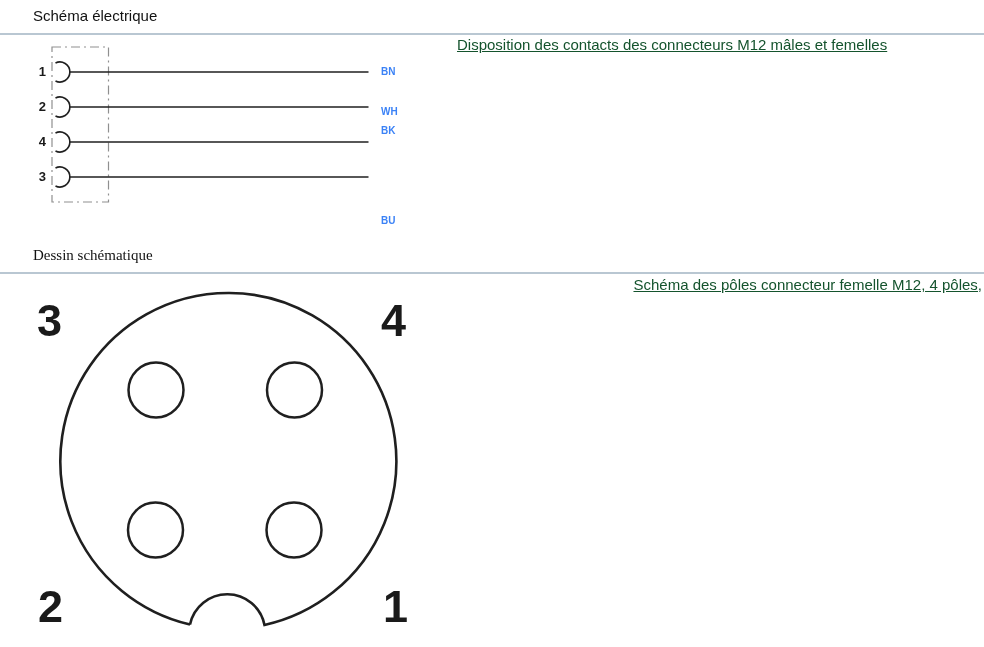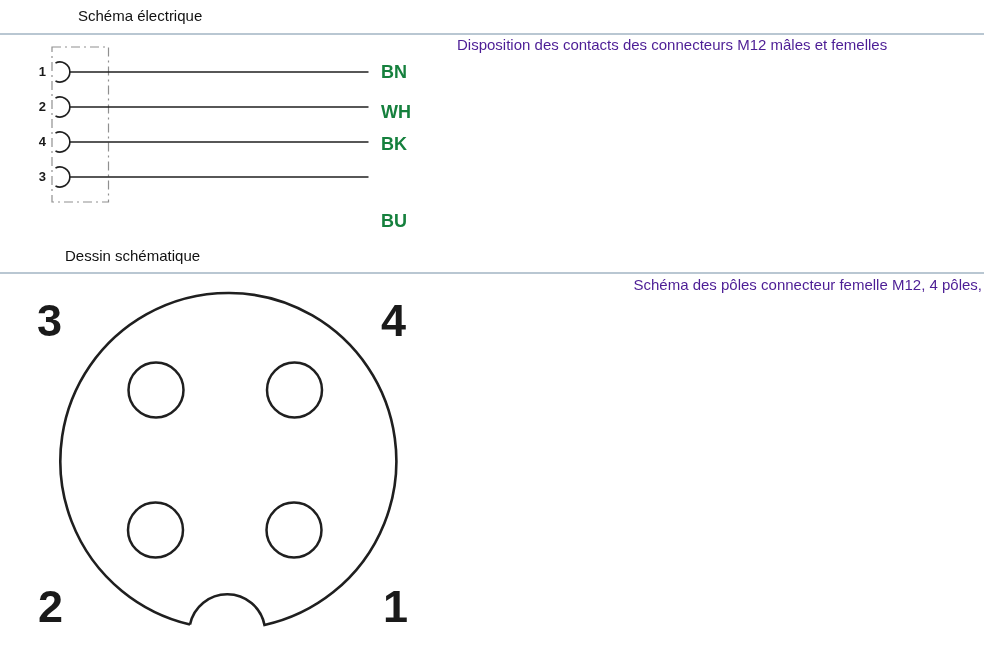--- a/index.html
+++ b/index.html
@@ -12,49 +12,49 @@
     color: #1c1c1c;
     overflow: hidden;
   }
   .abs { position: absolute; }
   .section-heading {
     font-size: 15px;
     line-height: 19px;
     font-weight: 400;
     color: #111111;
     white-space: nowrap;
-    margin-left: 45px;
   }
   .divider {
     left: 0;
     width: 984px;
     height: 2px;
     background: #b9c7d2;
   }
   .caption {
     left: 457px;
     font-size: 15px;
     line-height: 20px;
-    color: #4c1d95;
+    color: #14532d;
     width: 525px;
+    text-decoration: underline;
   }
   .pin-num {
     font-size: 13px;
     line-height: 16px;
     font-weight: 700;
     width: 15px;
     text-align: right;
     color: #1a1a1a;
   }
   .wire-code {
-    font-size: 18px;
+    font-size: 10px;
     line-height: 16px;
     font-weight: 700;
     left: 381px;
-    color: #15803d;
+    color: #3b82f6;
   }
   .pole-num {
     font-size: 45px;
     line-height: 45px;
     font-weight: 700;
     color: #1a1a1a;
   }
   svg { display: block; }
 </style>
 </head>
@@ -86,24 +86,24 @@
     </g>
   </svg>
 
   <div class="abs pin-num" style="left:31px; top:64px;">1</div>
   <div class="abs pin-num" style="left:31px; top:99px;">2</div>
   <div class="abs pin-num" style="left:31px; top:134px;">4</div>
   <div class="abs pin-num" style="left:31px; top:169px;">3</div>
 
   <div class="abs wire-code" style="top:64px;">BN</div>
   <div class="abs wire-code" style="top:104px;">WH</div>
-  <div class="abs wire-code" style="top:136px;">BK</div>
+  <div class="abs wire-code" style="top:123px;">BK</div>
   <div class="abs wire-code" style="top:169px;margin-top:44px;">BU</div>
 
-  <div class="abs section-heading" style="left:20px; top:246px;">Dessin schématique</div>
+  <div class="abs section-heading" style="left:33px; top:246px;font-family:Liberation Serif, serif;">Dessin schématique</div>
 
   <div class="abs divider" style="top:272px;"></div>
 
   <div class="abs caption" style="top:275px;text-align:right;">
     <div>Schéma des pôles connecteur femelle M12, 4 pôles,</div>
   </div>
 
   <svg class="abs" style="left:40px; top:283px;" width="380" height="362" viewBox="40 283 380 362">
     <path d="M 190 624.5 A 168 168 0 1 1 264.5 625 A 38 38 0 0 0 190 624.5" fill="#ffffff" stroke="#1f1f1f" stroke-width="2.6"></path>
     <g fill="none" stroke="#1f1f1f" stroke-width="2.5">

